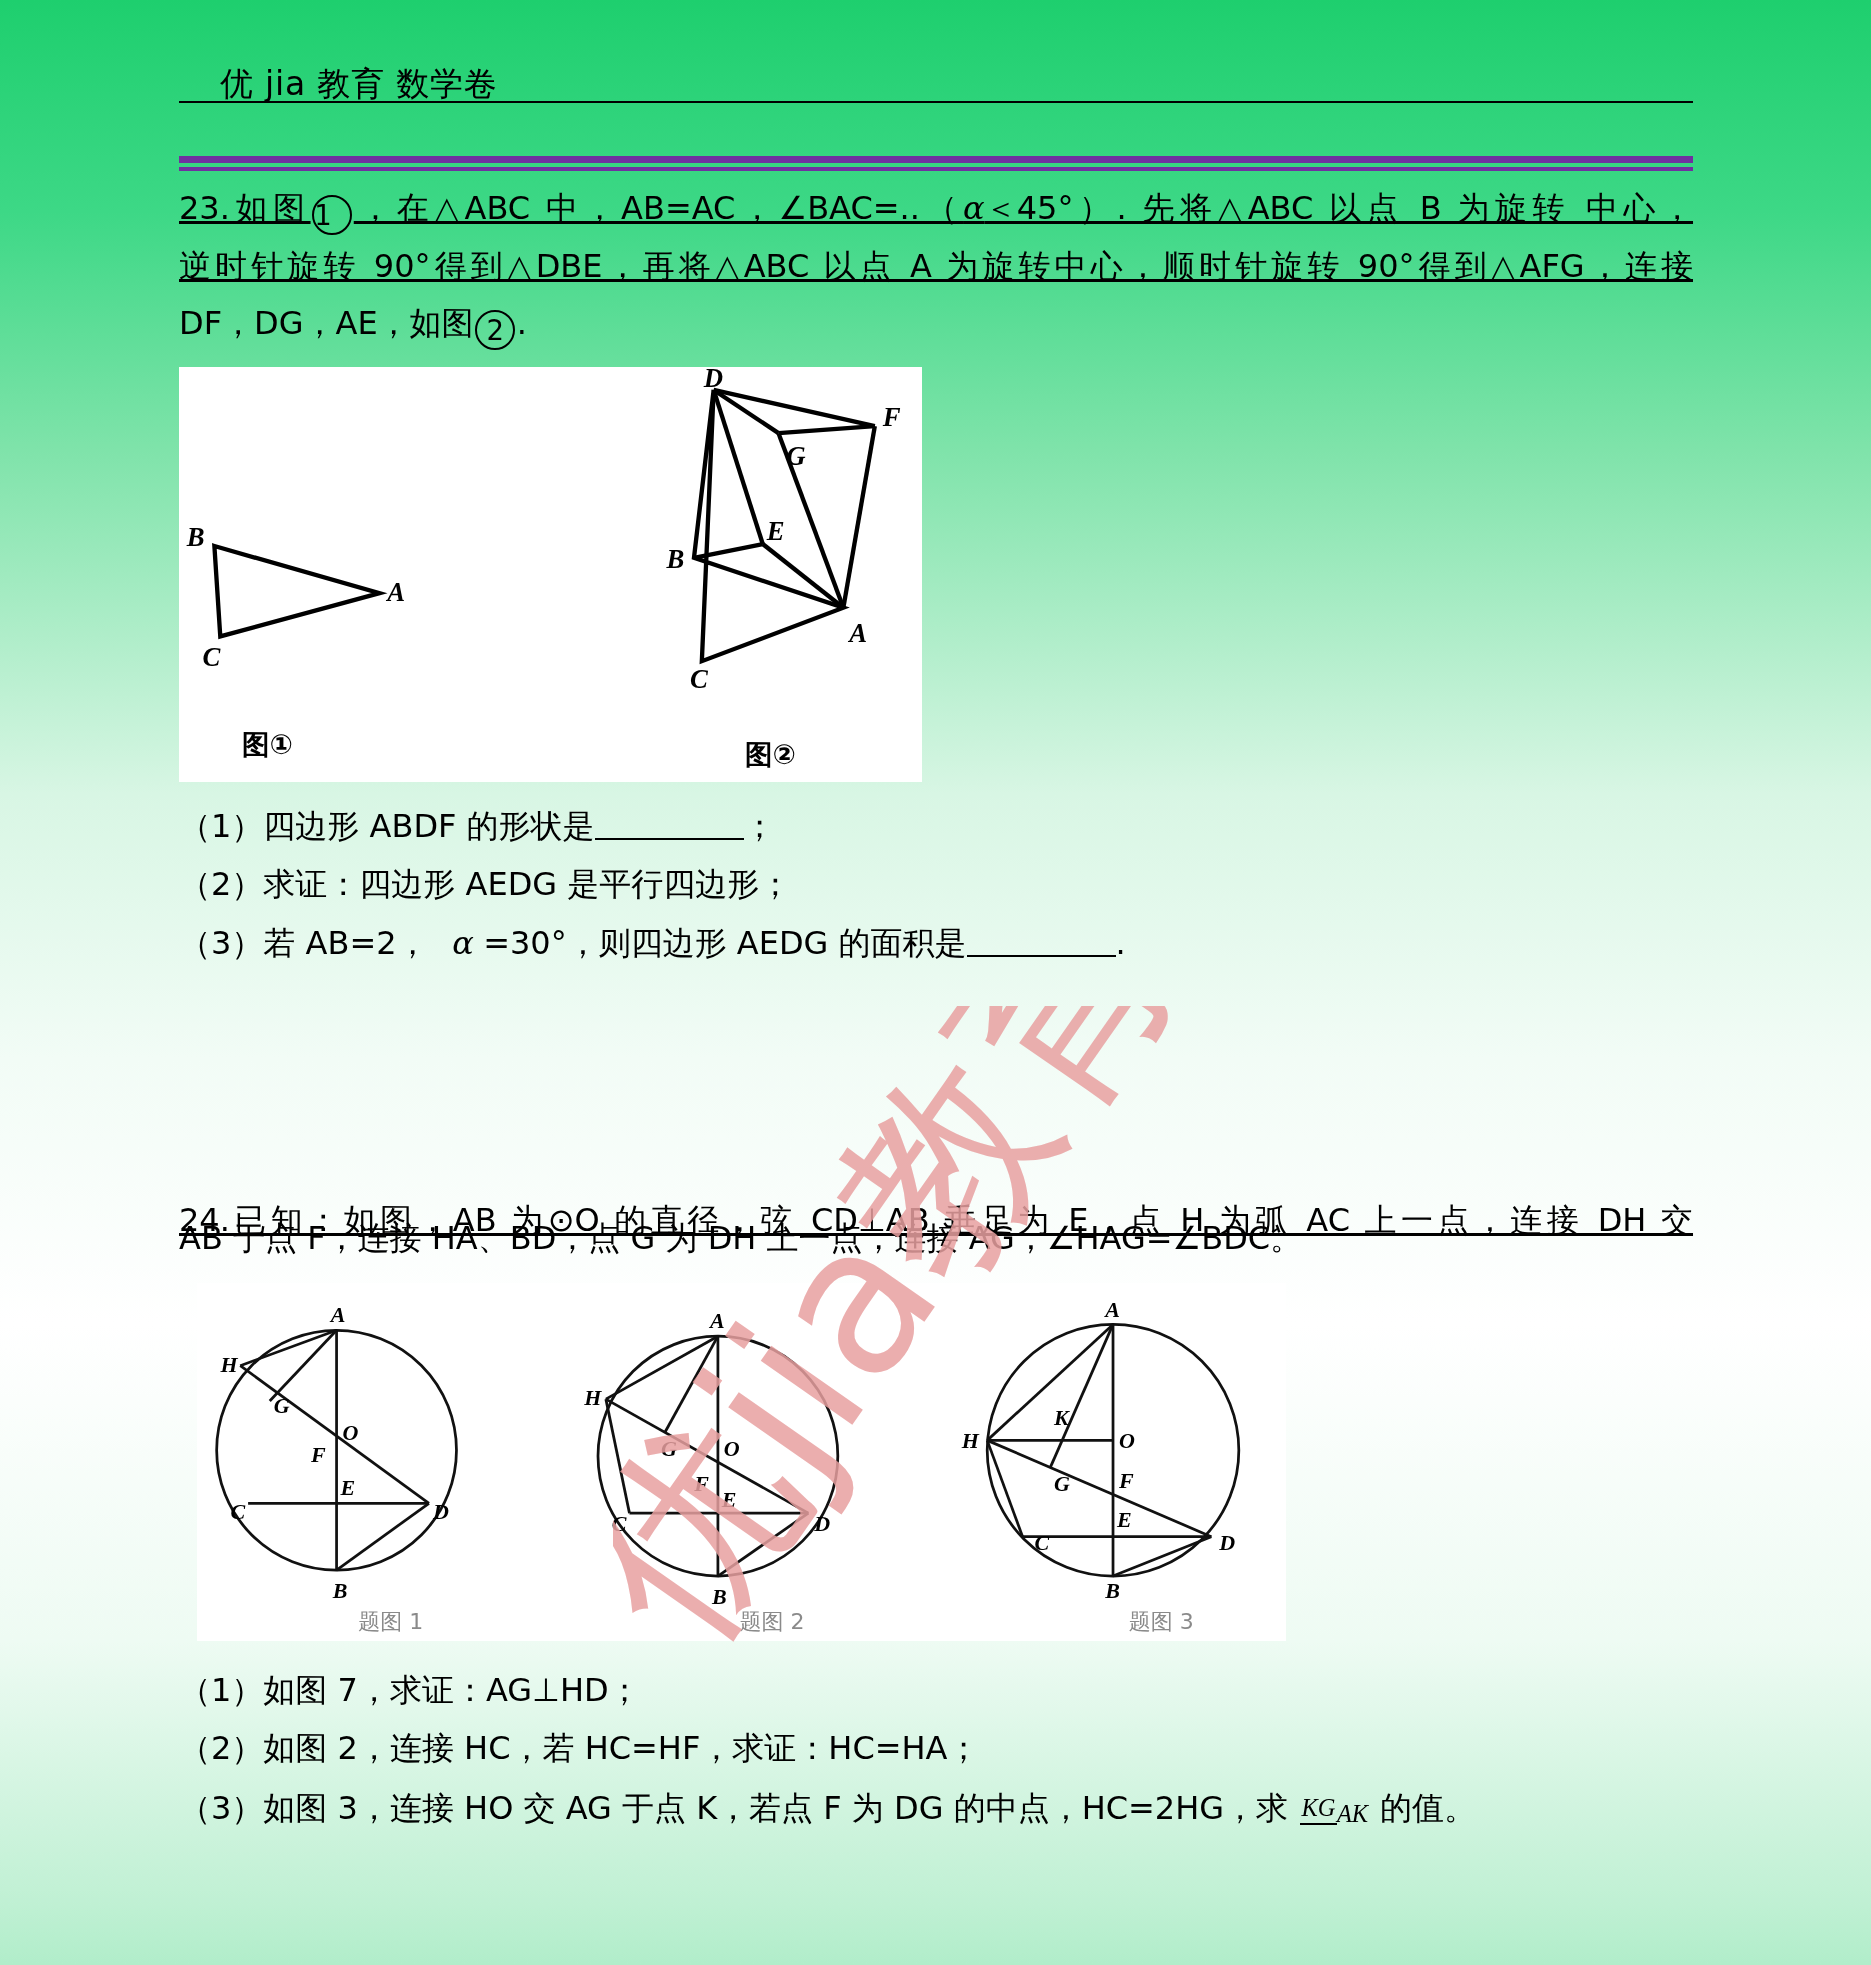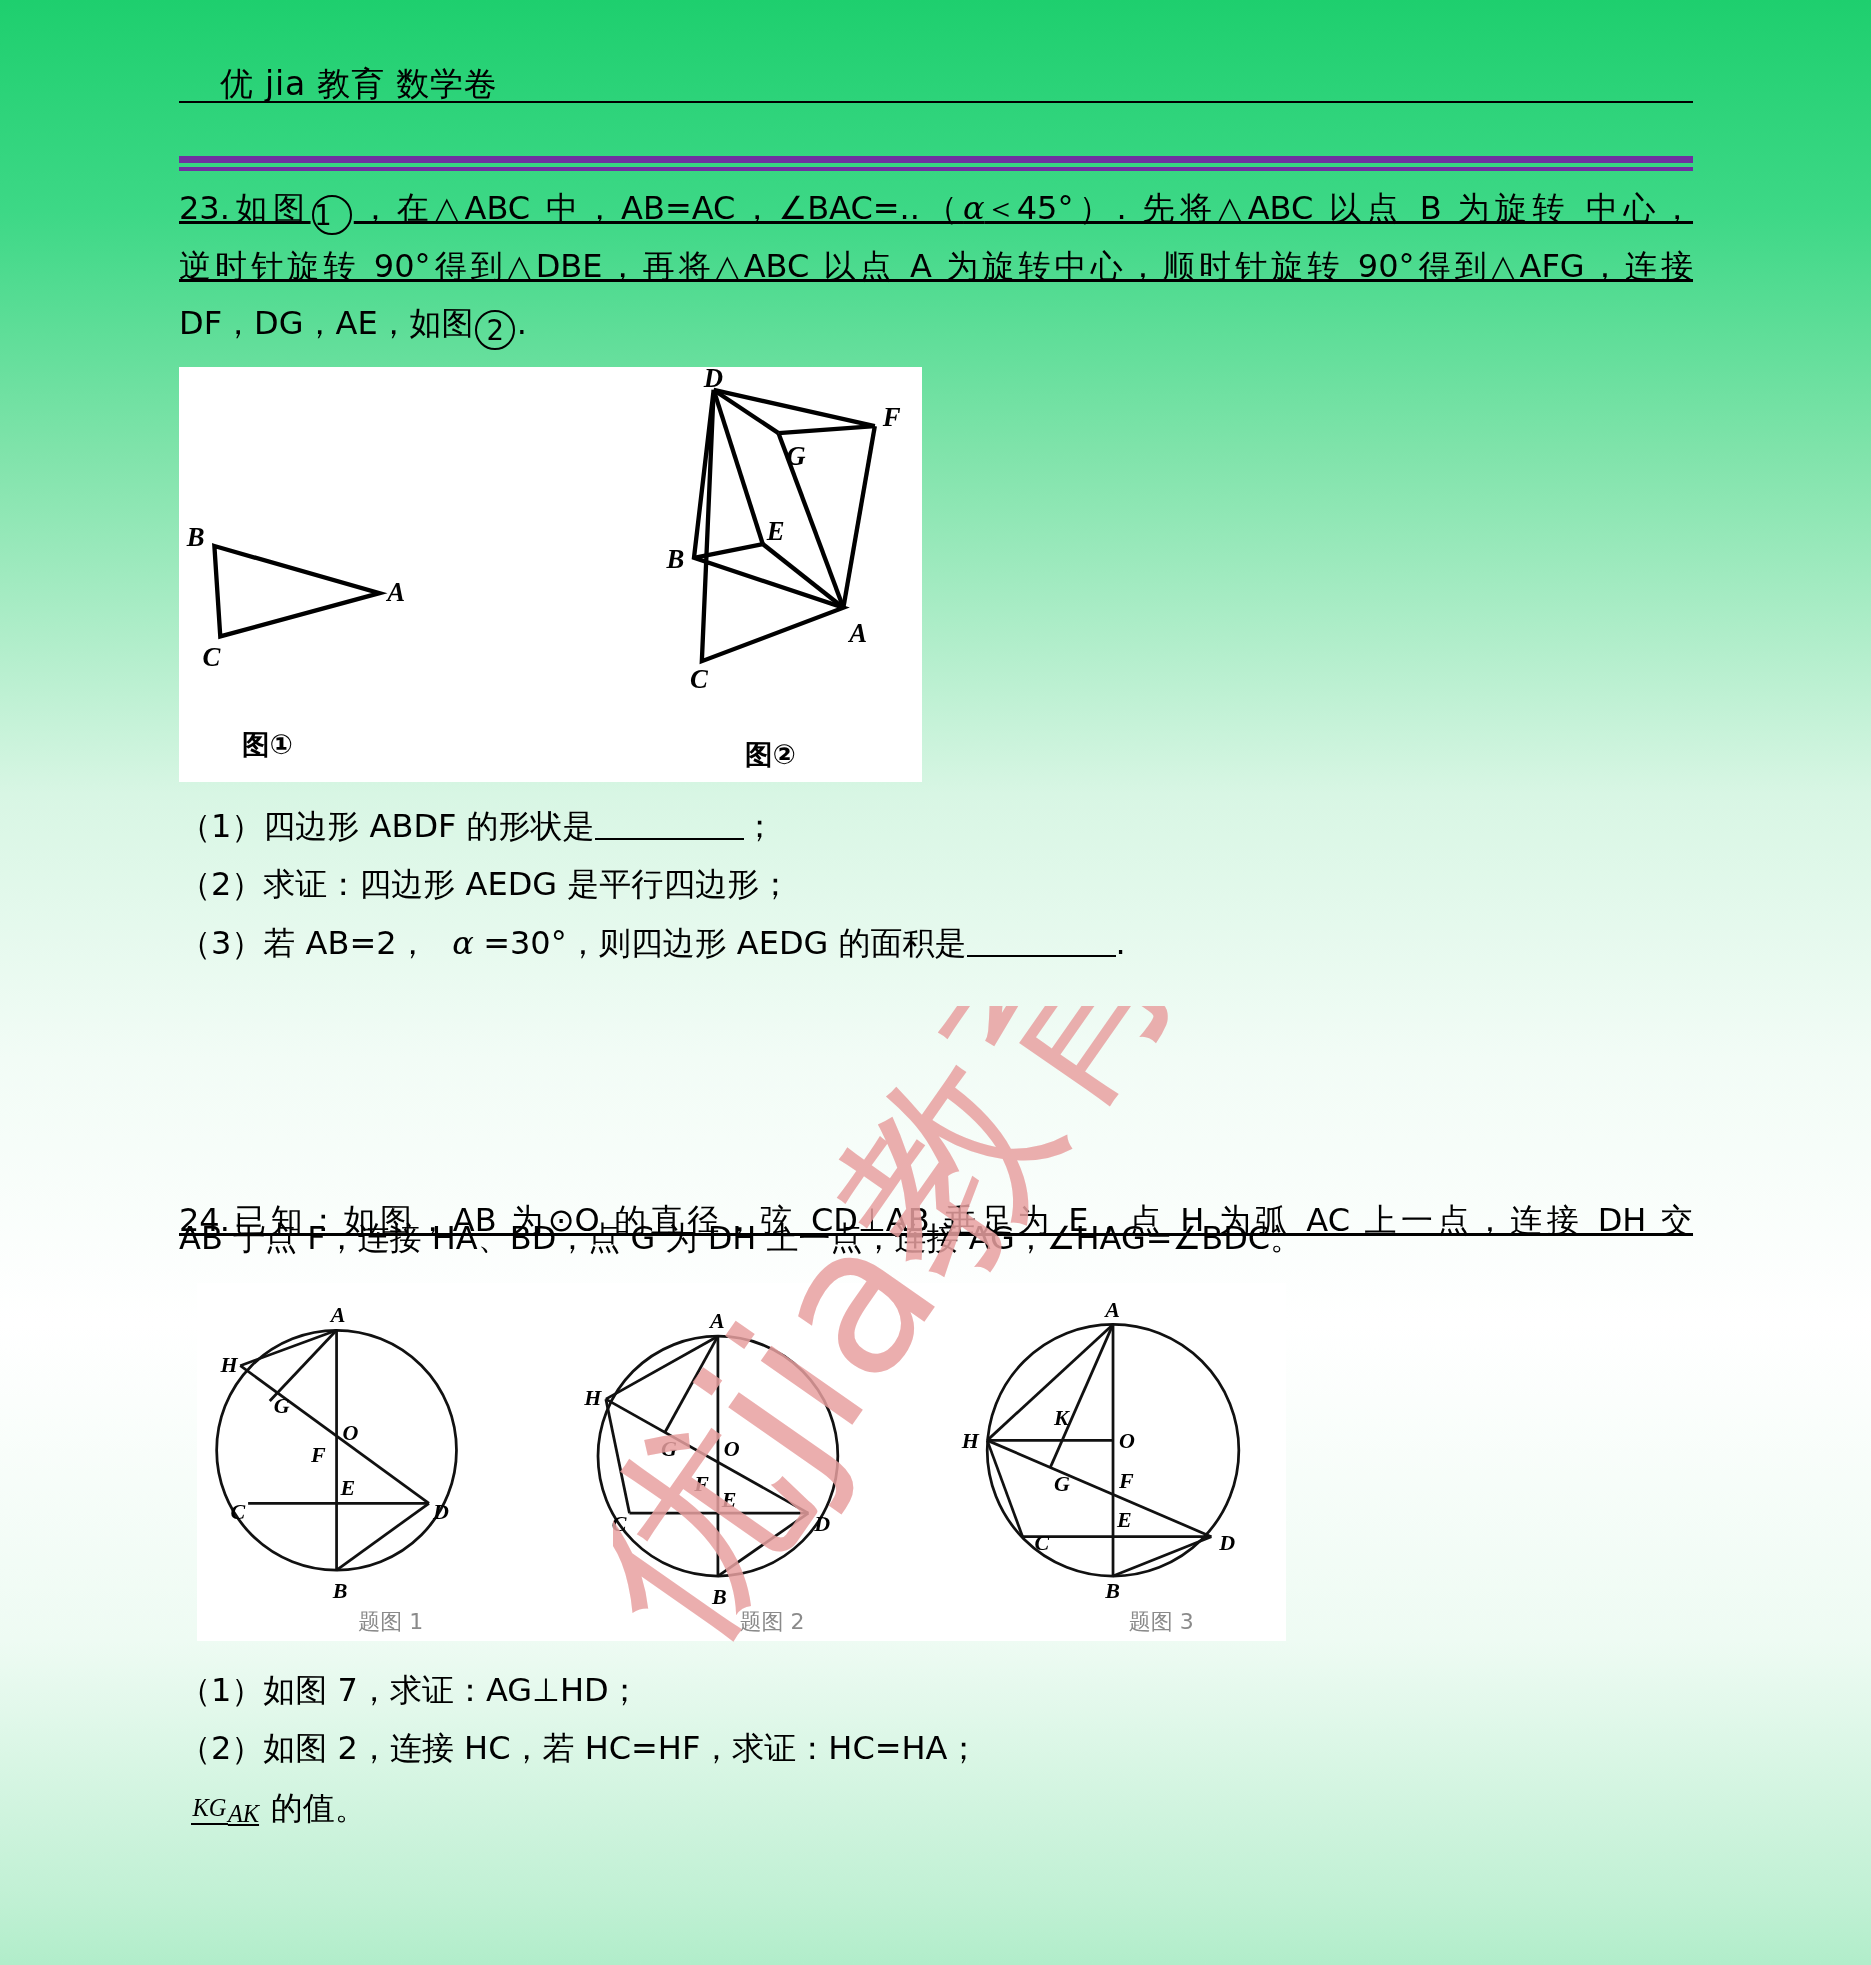--- a/index.html
+++ b/index.html
@@ -29,21 +29,21 @@
   .fig2 { left: 197px; top: 1283px; width: 1089px; height: 358px; }
   .figbox svg { width: 100%; height: 100%; display: block; }
   .lbl { font-family: "Liberation Serif", "DejaVu Serif", serif; font-style: italic; font-weight: bold; }
   .cap { font-family: "DejaVu Sans", sans-serif; font-weight: bold; }
   .capgray { font-family: "DejaVu Sans", sans-serif; fill: #8a8a8a; }
 
   .blank { display: inline-block; border-bottom: 2.4px solid #000; width: 149px; height: 27.5px; vertical-align: -2.4px; }
   .frac { display: inline-flex; align-items: center; vertical-align: middle;
     font-family: "Liberation Serif", serif; font-style: italic; font-size: 24.4px; margin: 0 11.8px; line-height: 1.05; }
   .frac .num { border-bottom: 2.4px solid #000; padding: 0 1.6px 1.6px; }
-  .frac .den { padding-top: 7px; text-decoration: underline; }
+  .frac .den { padding-top: 7px; }
   .watermark { left: 613px; top: 1006px; width: 707px; height: 668px; pointer-events: none; }
 </style>
 </head>
 <body>
 
 <div class="abs header-title">优 jia 教育  数学卷</div>
 <div class="abs rule-black"></div>
 <div class="abs bar bar1"></div>
 <div class="abs bar bar2"></div>
 
@@ -164,21 +164,21 @@
       <text class="capgray" x="410" y="880">题图 1</text>
       <text class="capgray" x="1380" y="880">题图 2</text>
       <text class="capgray" x="2370" y="880">题图 3</text>
     </g>
   </svg>
 </div>
 
 <div class="abs line" style="top:1674px">（1）如图 7，求证：AG⊥HD；</div>
 <div class="abs line" style="top:1732px">（2）如图 2，连接 HC，若 HC=HF，求证：HC=HA；</div>
 <div class="abs line" style="top:1792px">
-  <span class="frac">
+  <span>（3）如图 3，连接 HO 交 AG 于点 K，若点 F 为 DG 的中点，HC=2HG，求</span><span class="frac">
       <span class="num">KG</span>
       <span class="den">AK</span>
     </span><span>的值。</span>
 </div>
 
 <svg class="abs watermark" viewBox="0 0 1800 1700">
   <text x="0" y="0" transform="translate(200 1650) rotate(-55)" font-size="520" fill="#e8a0a0" fill-opacity="0.85" font-family="DejaVu Sans, sans-serif">优jia教育</text>
 </svg>
 
 

